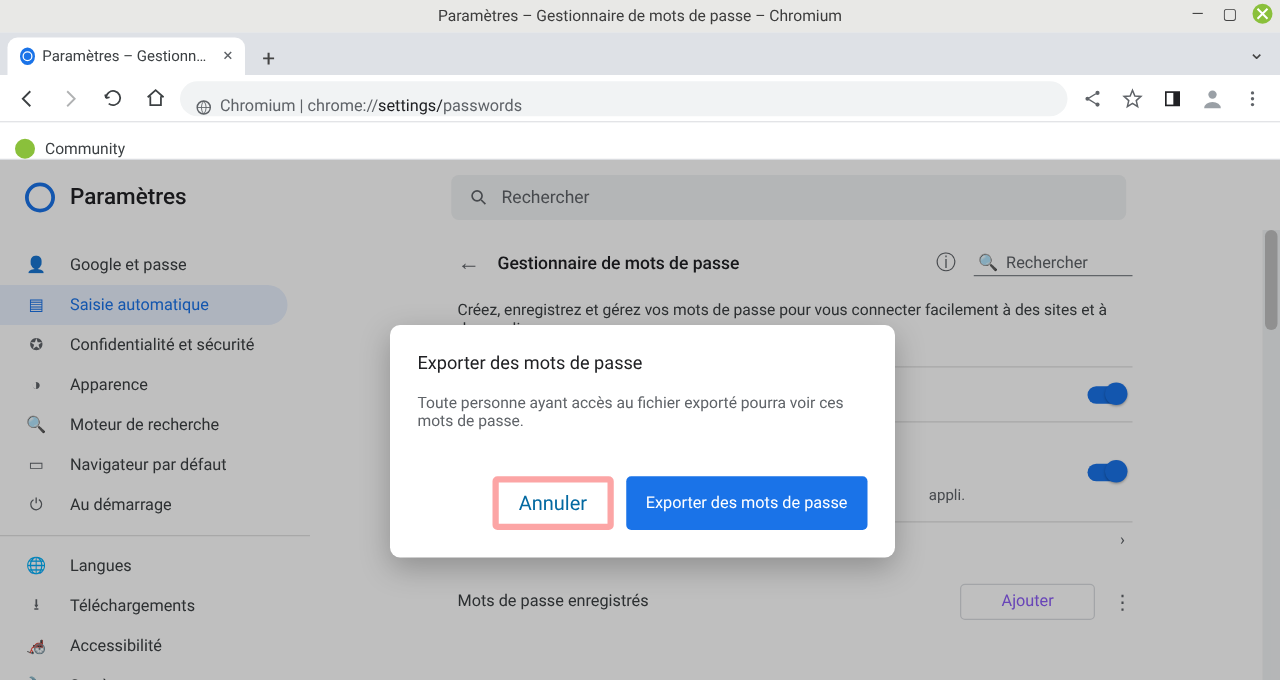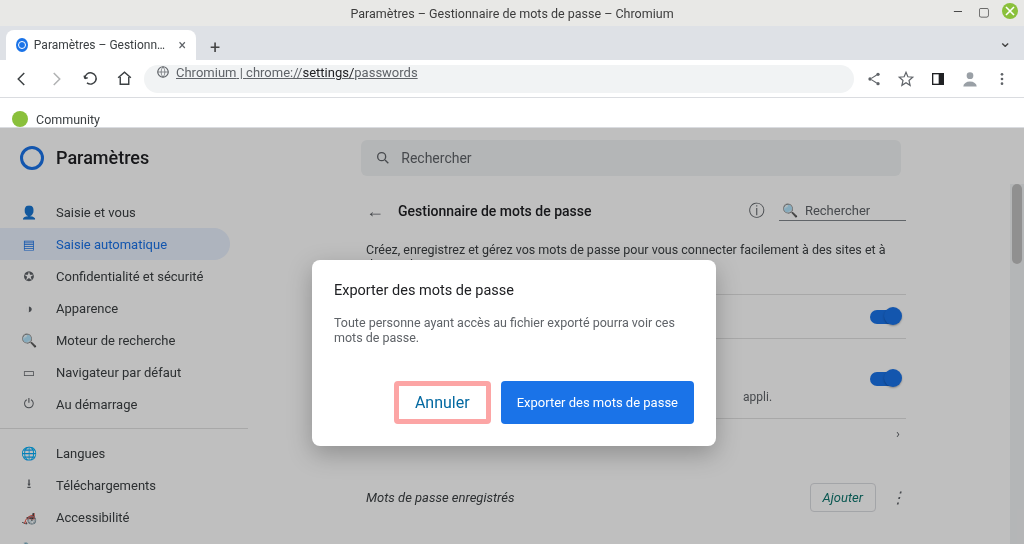--- a/index.html
+++ b/index.html
@@ -13,21 +13,21 @@
   .tabstrip { height:34px; background:#dee1e6; display:flex; align-items:flex-end; padding-left:6px; position:relative;}
   .tab { height:30px; background:#fff; border-radius:8px 8px 0 0; display:flex; align-items:center; padding:0 10px; font-size:12px; color:#3c4043; max-width:190px; gap:6px;}
   .tab .favicon { width:14px; height:14px; border-radius:50%; background:#1a73e8; display:flex; align-items:center; justify-content:center;}
   .tab .favicon::after{content:"";width:6px;height:6px;border:1.5px solid #fff;border-radius:50%;}
   .tab .close { margin-left:4px; font-size:14px; color:#5f6368;}
   .newtab { width:26px; height:26px; display:flex; align-items:center; justify-content:center; color:#444; font-size:18px; margin-left:6px;}
   .tabstrip .expand { position:absolute; right:12px; top:6px; color:#444;}
 
   .toolbar { height:38px; background:#fff; border-bottom:1px solid #dadce0; display:flex; align-items:center; padding:0 8px; gap:6px;}
   .toolbar .icon-btn { width:28px; height:28px; display:flex; align-items:center; justify-content:center; color:#5f6368; border-radius:50%;}
-  .omnibox { flex:1; height:28px; background:#f1f3f4; border-radius:14px; display:flex; align-items:flex-start; padding:0 12px; font-size:13px; color:#5f6368; gap:6px;text-decoration:underline;}
+  .omnibox { flex:1; height:28px; background:#f1f3f4; border-radius:14px; display:flex; align-items:flex-end; padding:0 12px; font-size:13px; color:#5f6368; gap:6px;}
   .omnibox .url .strong { color:#202124;}
   .right-icons { display:flex; gap:4px; align-items:center;}
 
   .bookmarks { height:30px; background:#fff; border-bottom:1px solid #dadce0; display:flex; align-items:flex-end; padding:0 12px; gap:8px; font-size:12.5px; color:#3c4043;}
   .bm-icon { width:16px; height:16px; border-radius:50%; background:#8ac03b;} 
 
   .settings-header { height:60px; display:flex; align-items:center; padding:0 20px; gap:12px; background:#fff; border-bottom:1px solid #dadce0; position:absolute; top:0; left:0; right:0;}
   .settings-logo { width:24px; height:24px; border-radius:50%; border:3px solid #1a73e8; }
   .settings-title { font-size:18px; color:#202124; font-weight:500;}
   .top-search { margin-left:200px; flex:0 0 540px; height:36px; background:#f1f3f4; border-radius:6px; display:flex; align-items:center; padding:0 14px; gap:10px; color:#5f6368; font-size:14px;}
@@ -53,22 +53,22 @@
 
   .desc { font-size:12.5px; color:#3c4043; margin-bottom:22px;}
   .card { border-top:1px solid #e0e0e0; }
   .card-row { display:flex; align-items:center; padding:14px 2px; position:relative; font-size:13px; color:#3c4043;}
   .card-row .row-title { font-weight:400;}
   .card-row .row-sub { font-size:12px; color:#5f6368; margin-top:4px;}
   .toggle { width:30px; height:14px; background:#1a73e8; border-radius:7px; position:absolute; right:6px; top:50%; transform:translateY(-50%);}
   .toggle::after{content:"";position:absolute;right:-2px;top:-3px;width:18px;height:18px;background:#1a73e8;border-radius:50%;box-shadow:0 1px 2px rgba(0,0,0,.3);}
   .chev { position:absolute; right:6px; color:#5f6368;}
 
-  .section-label { font-size:13px; color:#3c4043; margin-top:36px; display:flex; align-items:center;font-style:italic;}
-  .add-btn { margin-left:auto; color:#0f766e; border:1px solid #dadce0; padding:6px 12px; border-radius:4px; font-size:13px;}
+  .section-label { font-size:13px; color:#3c4043; margin-top:21px; display:flex; align-items:center;}
+  .add-btn { margin-left:auto; color:#8b5cf6; border:1px solid #dadce0; padding:6px 32px; border-radius:4px; font-size:13px;}
   .more { margin-left:14px; color:#5f6368; font-size:16px;}
 
   .scrim { position:absolute; inset:0; background:rgba(0,0,0,.25);}
   .dialog { position:absolute; left:312px; top:260px; width:404px; background:#fff; border-radius:8px; box-shadow:0 8px 24px rgba(0,0,0,.25); padding:22px;}
   .dialog .dlg-title { font-size:14.5px; color:#202124; font-weight:400; margin-bottom:16px;}
   .dialog .dlg-body { font-size:12.5px; color:#5f6368; margin-bottom:36px;}
   .dialog .dlg-actions { display:flex; justify-content:flex-end; gap:10px;}
   .btn-outline { border:5px solid #fca5a5; background:#fff; color:#0369a1; padding:7px 16px; border-radius:4px; font-size:16px;}
   .btn-primary { border:none; background:#1a73e8; color:#fff; padding:7px 16px; border-radius:4px; font-size:13px;}
 
@@ -182,21 +182,21 @@
           <path d="M15 15 L20 20" stroke="#5f6368" stroke-width="2"></path>
         </svg>
       <span>Rechercher</span>
     </div>
   </div>
 
   <div class="app-body">
     <div class="sidebar">
       <div class="side-item">
           <span class="side-icon">👤</span>
-          <span>Saisie et vous</span>
+          <span>Google et passe</span>
         </div>
       <div class="side-item selected">
           <span class="side-icon">▤</span>
           <span>Saisie automatique</span>
         </div>
       <div class="side-item">
           <span class="side-icon">✪</span>
           <span>Confidentialité et sécurité</span>
         </div>
       <div class="side-item">

